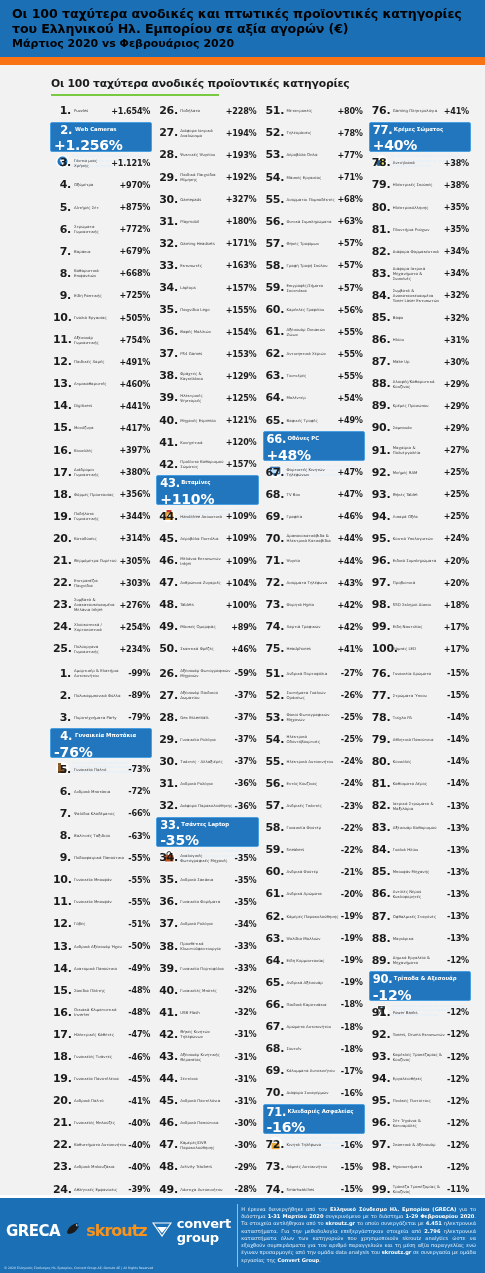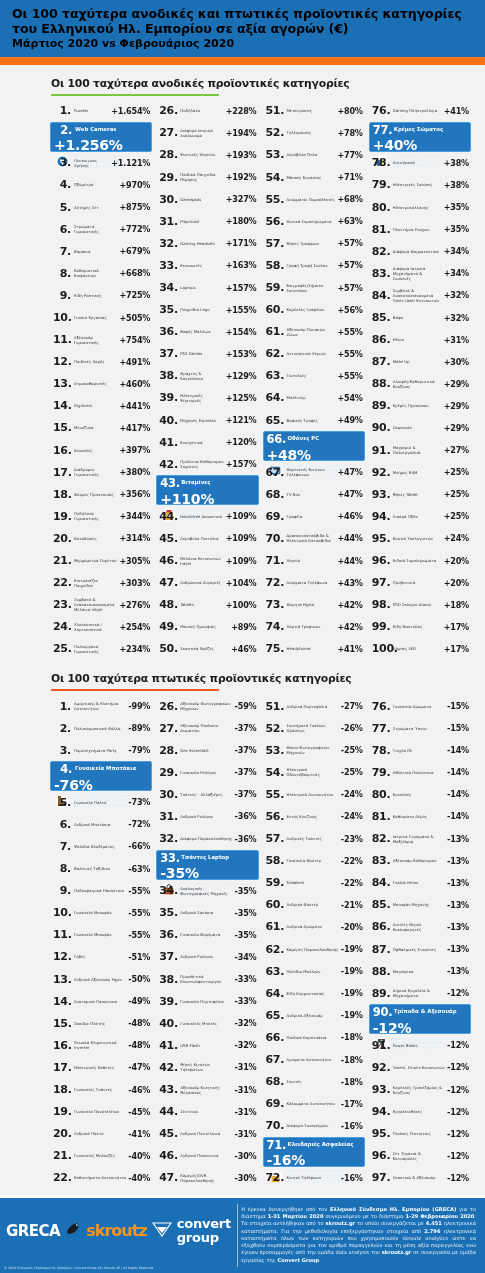--- a/index.html
+++ b/index.html
@@ -772,24 +772,20 @@
         <div class="row">
           <div class="rank">100.</div>
           <div class="label">Λάμπες LED</div>
           <div class="pct">+17%</div>
         </div>
       </div>
     </div>
 </div>
 
 <div class="section">
-  <div class="section-title-wrap">
-    <div class="section-title">Οι 100 ταχύτερα πτωτικές προϊοντικές κατηγορίες</div>
-    <div class="rule down"></div>
-  </div>
   <div class="cols" id="falling-cols">
       <div class="col">
         <div class="row">
           <div class="rank">1.</div>
           <div class="label">Αμορτισέρ &amp; Ελατήρια Αυτοκινήτου</div>
           <div class="pct">-99%</div>
         </div>
         <div class="row">
           <div class="rank">2.</div>
           <div class="label">Πολυκαρμπονικά Φύλλα</div>

